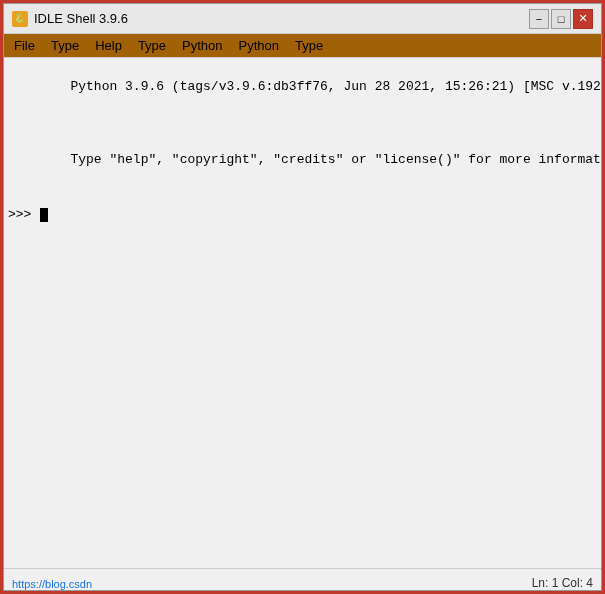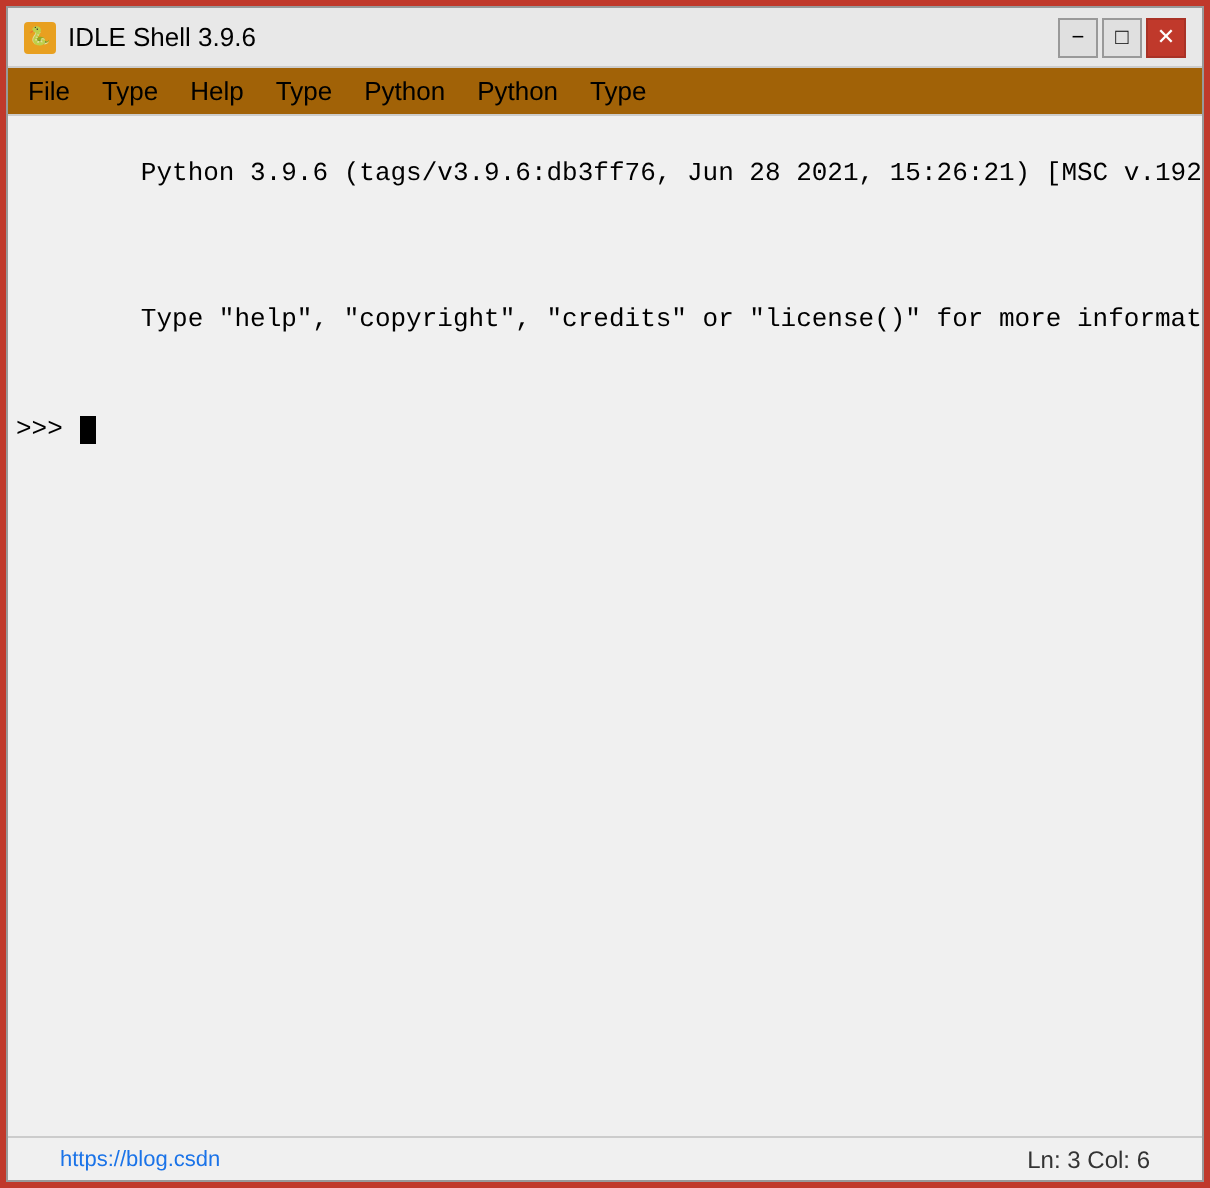--- a/index.html
+++ b/index.html
@@ -134,23 +134,23 @@
 
     @keyframes blink {
       50% { opacity: 0; }
     }
 
     .status-bar {
       height: 22px;
       background: #f0f0f0;
       border-top: 1px solid #ccc;
       display: flex;
-      align-items: center;
+      align-items: flex-end;
       justify-content: flex-end;
-      padding: 0 26px;
+      padding: 0 8px;
       font-family: Arial, sans-serif;
       font-size: 12px;
       color: #333;
     }
 
     .status-link {
       color: #1a73e8;
       margin-right: auto;
       font-size: 11px;
     }
@@ -210,15 +210,15 @@
         <span>Type "help", "copyright", "credits" or "license()" for more information.</span><br>
         <span class="prompt-line">
           <span>&gt;&gt;&gt; </span><span class="cursor"></span>
         </span>
       </div>
     </div>
   </div>
 
   <div class="status-bar">
     <span class="status-link">https://blog.csdn</span>
-    <span class="status-position">Ln: 3   Col: 6</span>
+    <span class="status-position">Ln: 1   Col: 4</span>
   </div>
 </div>
 
 </body></html>

